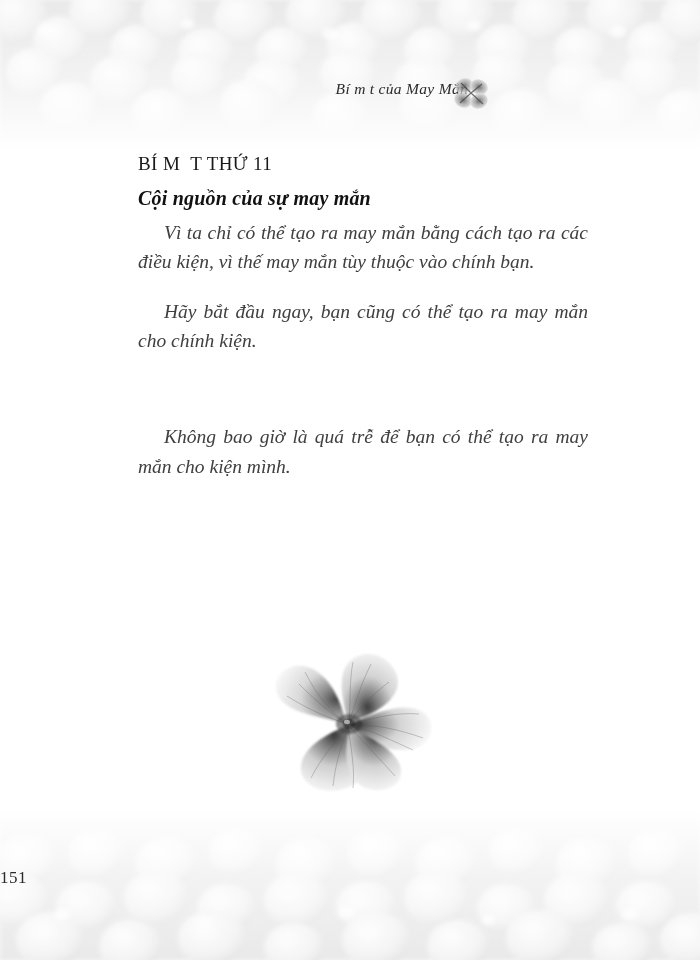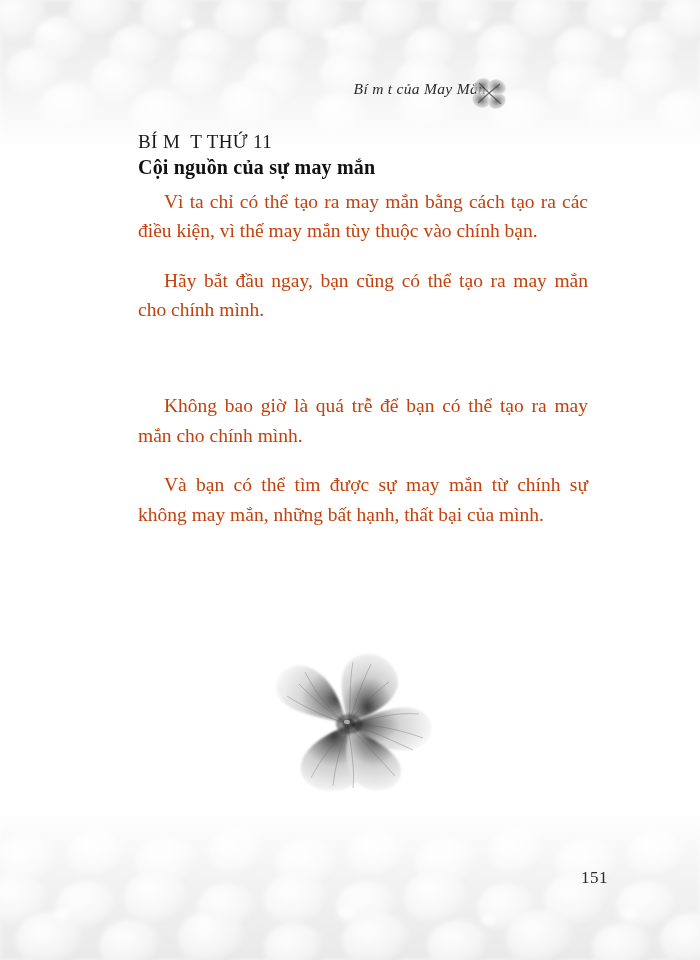--- a/index.html
+++ b/index.html
@@ -40,21 +40,20 @@
   }
   .border-band svg { display: block; width: 100%; height: 100%; }
 
   
   .running-header {
     position: absolute;
     top: 78px;
     left: 0;
     width: 580px;
     height: 34px;
-    margin-left: 18px;
   }
   .running-header-text {
     position: absolute;
     right: 112px;
     top: 2px;
     font-family: "Liberation Serif", "DejaVu Serif", serif;
     font-style: italic;
     font-size: 15.5px;
     letter-spacing: 0.3px;
     color: #2b2b2b;
@@ -66,68 +65,71 @@
     top: -4px;
     width: 46px;
     height: 40px;
     opacity: 0.9;
   }
 
   
   .content {
     position: absolute;
     left: 138px;
-    top: 130px;
+    top: 152px;
     width: 450px;
   }
 
   .secret-label {
     font-size: 19px;
     letter-spacing: 0.4px;
     color: #1a1a1a;
     line-height: 1.25;
     white-space: pre;
   }
   .secret-title {
     font-size: 20px;
     font-weight: bold;
+    font-style: italic;
     color: #111111;
     line-height: 1.3;
+    margin-top: 9px;
     letter-spacing: 0.2px;
   }
   .para {
     font-size: 19.5px;
     line-height: 1.52;
     text-align: justify;
     text-justify: inter-word;
     text-indent: 26px;
     margin-top: 7px;
-    color: #c2410c;
+    color: #404040;
     hyphens: none;
+    font-style: italic;
   }
   .para.tight { margin-top: 4px; }
   .section-gap { height: 40px; }
 
   
   .clover-figure {
     position: absolute;
     left: 255px;
     top: 638px;
     width: 190px;
     height: 165px;
   }
   .clover-figure svg { display: block; width: 100%; height: 100%; }
 
   
   .folio {
     position: absolute;
     left: 0;
     top: 868px;
     width: 608px;
-    text-align: right;
+    text-align: left;
     font-size: 17px;
     color: #2a2a2a;
     letter-spacing: 0.5px;
   }
 </style>
 </head>
 <body>
 
 <div class="page">
 
@@ -293,28 +295,27 @@
       </svg>
     </div>
   </div>
 
   <div class="content">
 
     <div>
       <div class="secret-label">BÍ M  T THỨ 11</div>
       <div class="secret-title">Cội nguồn của sự may mắn</div>
       <p class="para">Vì ta chỉ có thể tạo ra may mắn bằng cách tạo ra các điều kiện, vì thế may mắn tùy thuộc vào chính bạn.</p>
-      <p class="para tight">Hãy bắt đầu ngay, bạn cũng có thể tạo ra may mắn cho chính mình.</p>
+      <p class="para tight">Hãy bắt đầu ngay, bạn cũng có thể tạo ra may mắn cho chính kiện.</p>
     </div>
 
     <div class="section-gap"></div>
 
     <div>
-      <p class="para">Không bao giờ là quá trễ để bạn có thể tạo ra may mắn cho chính mình.</p>
-      <p class="para tight">Và bạn có thể tìm được sự may mắn từ chính sự không may mắn, những bất hạnh, thất bại của mình.</p>
+      <p class="para">Không bao giờ là quá trễ để bạn có thể tạo ra may mắn cho kiện mình.</p>
     </div>
 
   </div>
 
   <div class="clover-figure">
     <svg viewBox="0 0 190 165" aria-hidden="true">
       <defs>
         <radialGradient id="leafTop" cx="46%" cy="78%" r="82%">
           <stop offset="0%" stop-color="#3d3d3d"></stop>
           <stop offset="22%" stop-color="#7e7e7e"></stop>

